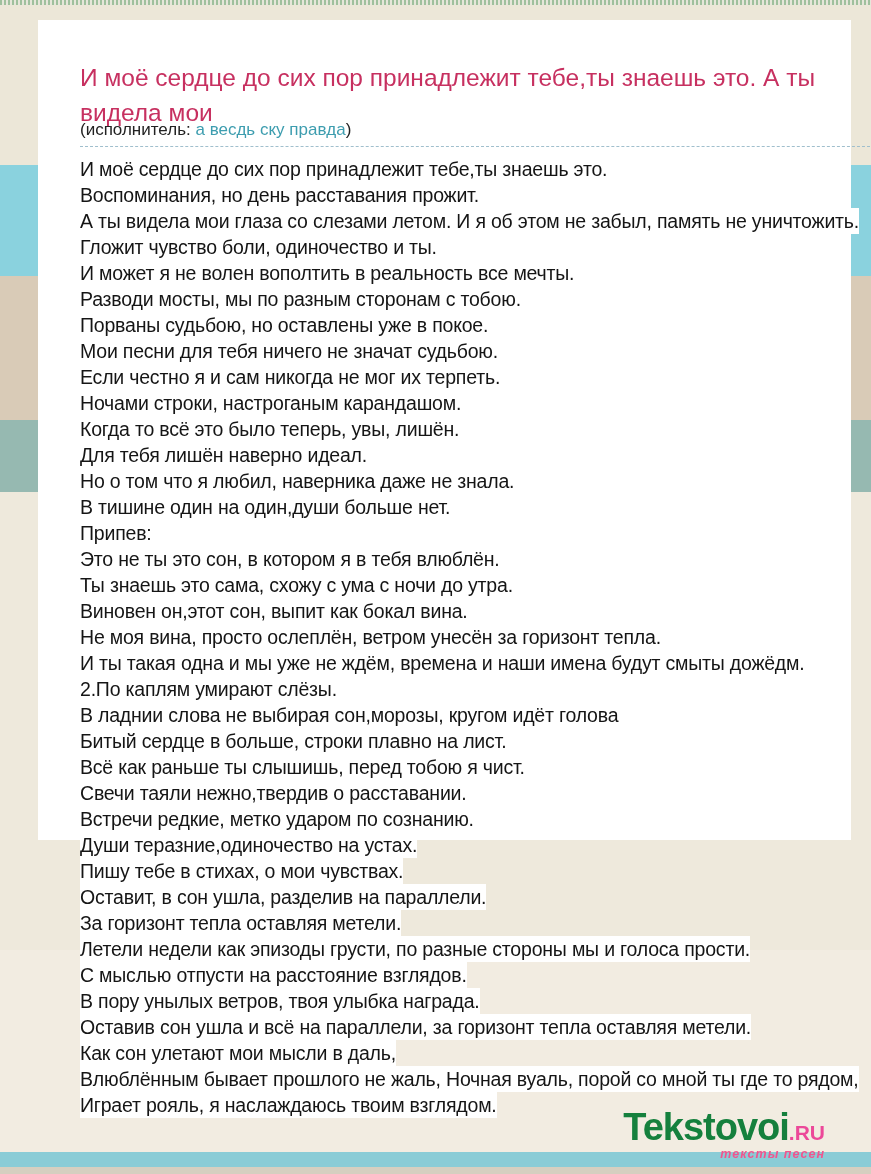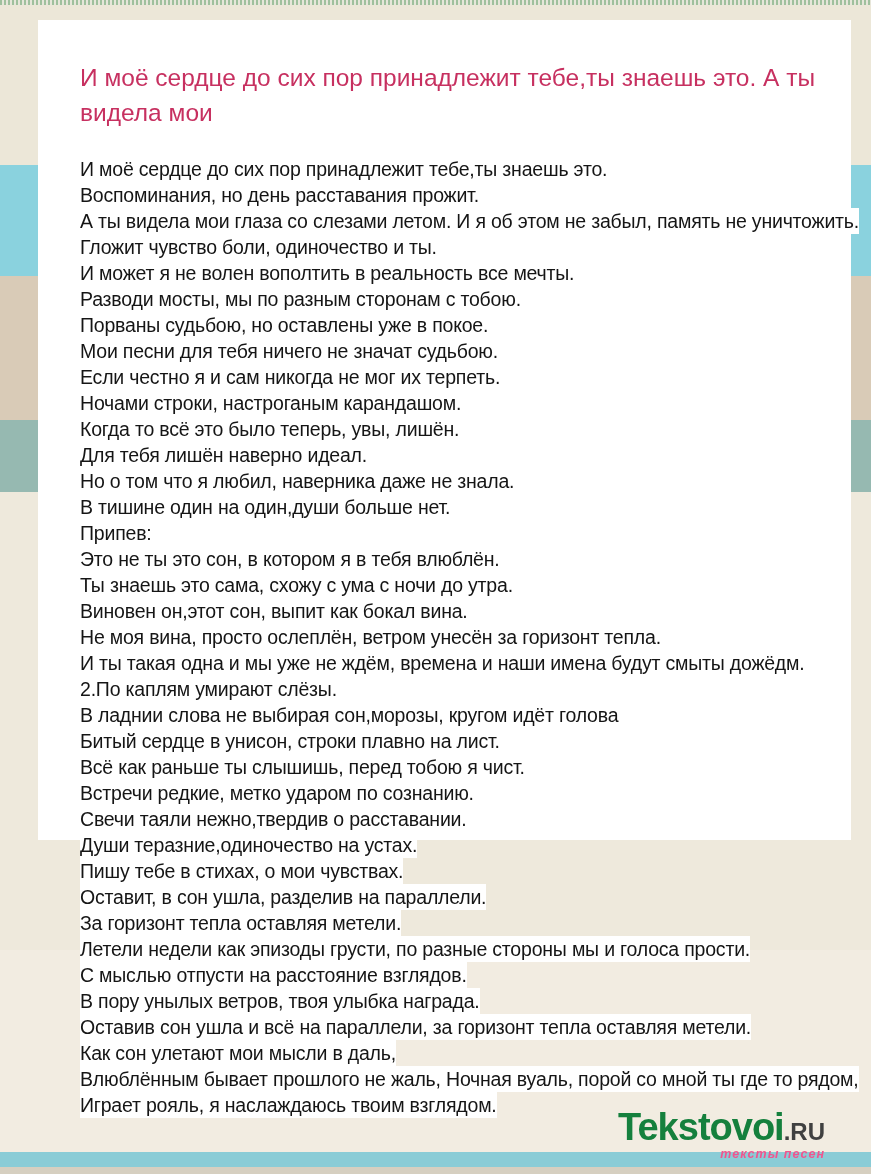--- a/index.html
+++ b/index.html
@@ -46,38 +46,42 @@
     letter-spacing:-0.2px;
   }
   .logo{
     position:absolute;right:26px;top:1088px;text-align:right;cursor:pointer;
     line-height:1;
   }
   .logo .brand{
     font-size:38px;font-weight:bold;color:#15803d;letter-spacing:-1px;
   }
   .logo .domain{
-    font-size:24px;font-weight:bold;color:#404040;text-transform:uppercase;
+    font-size:21px;font-weight:bold;color:#ec4899;text-transform:uppercase;
     letter-spacing:0;
   }
   .logo .tagline{
     font-size:12.5px;font-weight:bold;color:#f0558e;letter-spacing:1px;
     margin-top:2px;
     font-style:italic;
   }
 </style>
 </head>
 <body>
 
 <div class="top-dots"></div>
 
 <div class="card">
 
   <h1 class="page-title">И моё сердце до сих пор принадлежит тебе,ты знаешь это. А ты видела мои</h1>
 
+  <div class="artist-row">
+    <span>(исполнитель:</span>
+    <a class="artist-link">а весдь ску правда</a><span>)</span>
+  </div>
 
   <div class="lyrics">
       <div class="lyric-line">И моё сердце до сих пор принадлежит тебе,ты знаешь это.</div>
       <div class="lyric-line">Воспоминания, но день расставания прожит.</div>
       <div class="lyric-line">А ты видела мои глаза со слезами летом. И я об этом не забыл, память не уничтожить.</div>
       <div class="lyric-line">Гложит чувство боли, одиночество и ты.</div>
       <div class="lyric-line">И может я не волен вополтить в реальность все мечты.</div>
       <div class="lyric-line">Разводи мосты, мы по разным сторонам с тобою.</div>
       <div class="lyric-line">Порваны судьбою, но оставлены уже в покое.</div>
       <div class="lyric-line">Мои песни для тебя ничего не значат судьбою.</div>
@@ -88,24 +92,24 @@
       <div class="lyric-line">Но о том что я любил, наверника даже не знала.</div>
       <div class="lyric-line">В тишине один на один,души больше нет.</div>
       <div class="lyric-line">Припев:</div>
       <div class="lyric-line">Это не ты это сон, в котором я в тебя влюблён.</div>
       <div class="lyric-line">Ты знаешь это сама, схожу с ума с ночи до утра.</div>
       <div class="lyric-line">Виновен он,этот сон, выпит как бокал вина.</div>
       <div class="lyric-line">Не моя вина, просто ослеплён, ветром унесён за горизонт тепла.</div>
       <div class="lyric-line">И ты такая одна и мы уже не ждём, времена и наши имена будут смыты дожёдм.</div>
       <div class="lyric-line">2.По каплям умирают слёзы.</div>
       <div class="lyric-line">В ладнии слова не выбирая сон,морозы, кругом идёт голова</div>
-      <div class="lyric-line">Битый сердце в унисон, строки плавно на лист.</div>
+      <div class="lyric-line">Битый сердце в больше, строки плавно на лист.</div>
       <div class="lyric-line">Всё как раньше ты слышишь, перед тобою я чист.</div>
+      <div class="lyric-line">Свечи таяли нежно,твердив о расставании.</div>
       <div class="lyric-line">Встречи редкие, метко ударом по сознанию.</div>
-      <div class="lyric-line">Свечи таяли нежно,твердив о расставании.</div>
       <div class="lyric-line">Души теразние,одиночество на устах.</div>
       <div class="lyric-line">Пишу тебе в стихах, о мои чувствах.</div>
       <div class="lyric-line">Оставит, в сон ушла, разделив на параллели.</div>
       <div class="lyric-line">За горизонт тепла оставляя метели.</div>
       <div class="lyric-line">Летели недели как эпизоды грусти, по разные стороны мы и голоса прости.</div>
       <div class="lyric-line">С мыслью отпусти на расстояние взглядов.</div>
       <div class="lyric-line">В пору унылых ветров, твоя улыбка награда.</div>
       <div class="lyric-line">Оставив сон ушла и всё на параллели, за горизонт тепла оставляя метели.</div>
       <div class="lyric-line">Как сон улетают мои мысли в даль,</div>
       <div class="lyric-line">Влюблённым бывает прошлого не жаль, Ночная вуаль, порой со мной ты где то рядом,</div>

